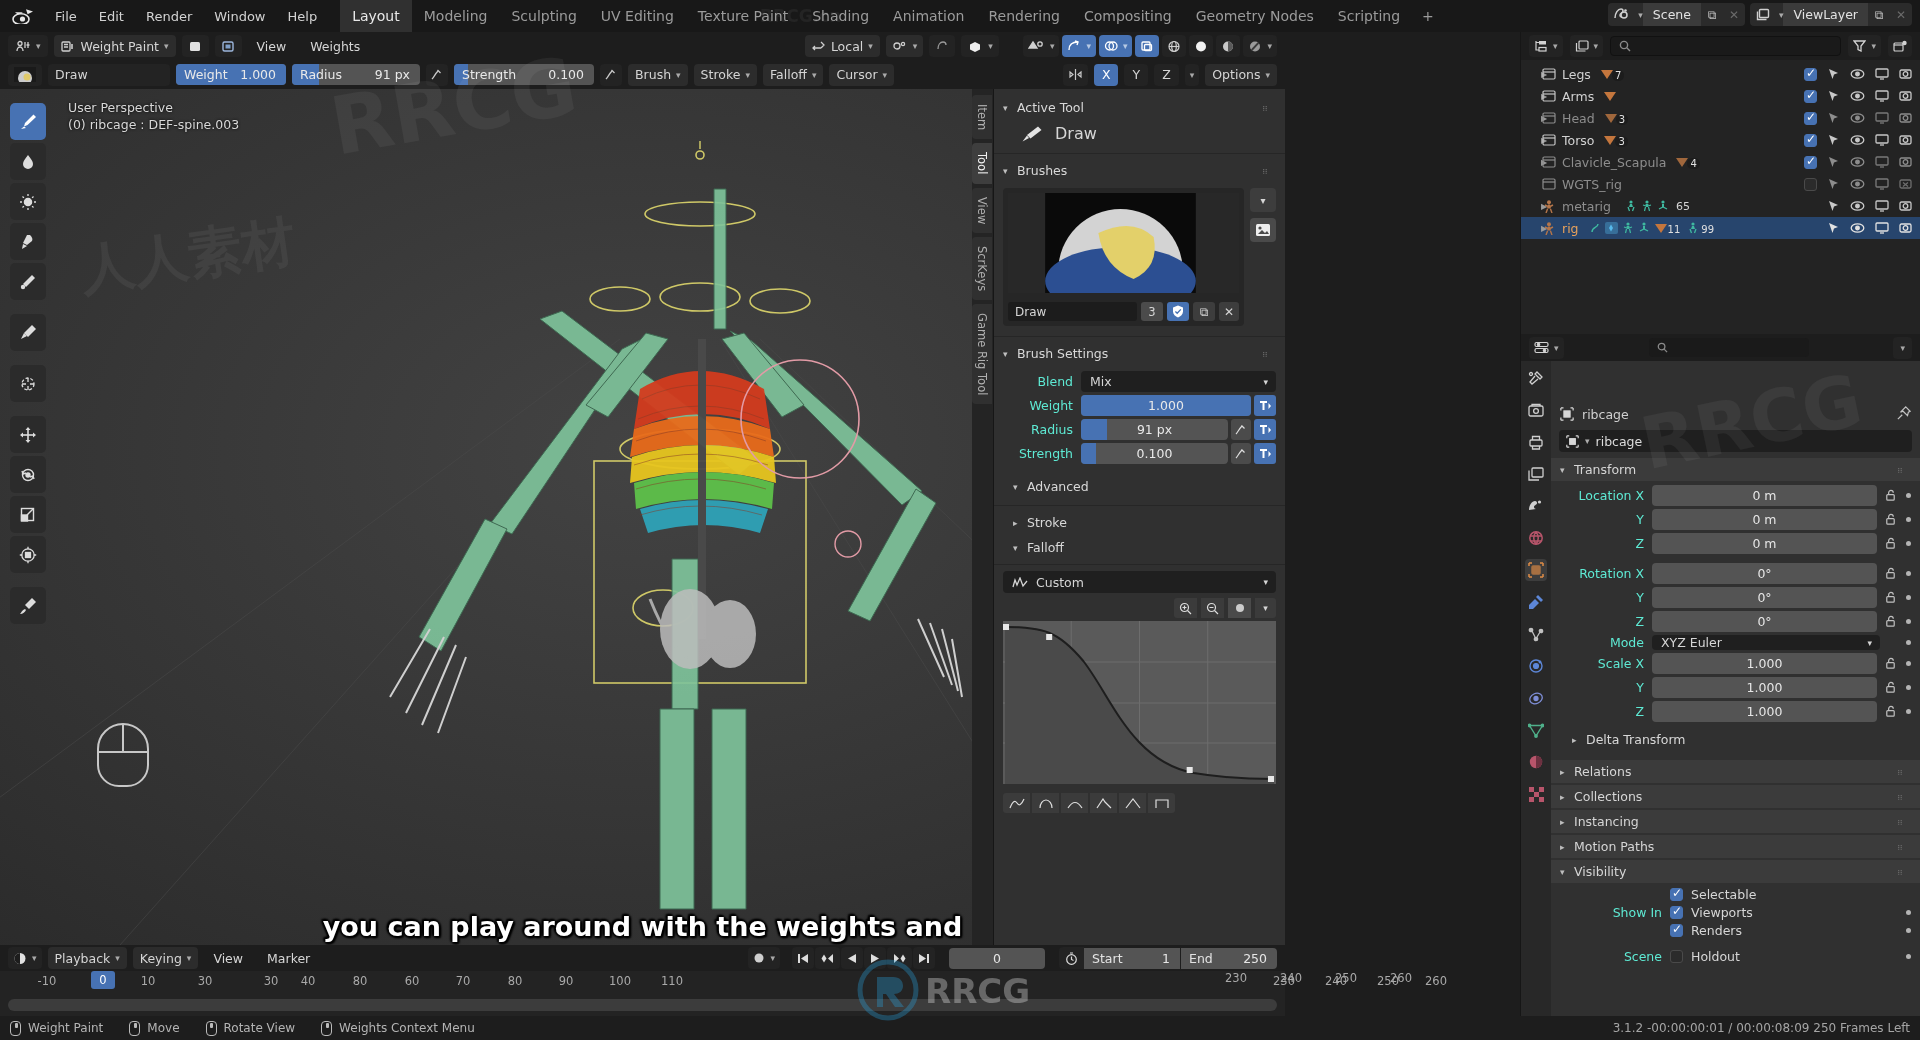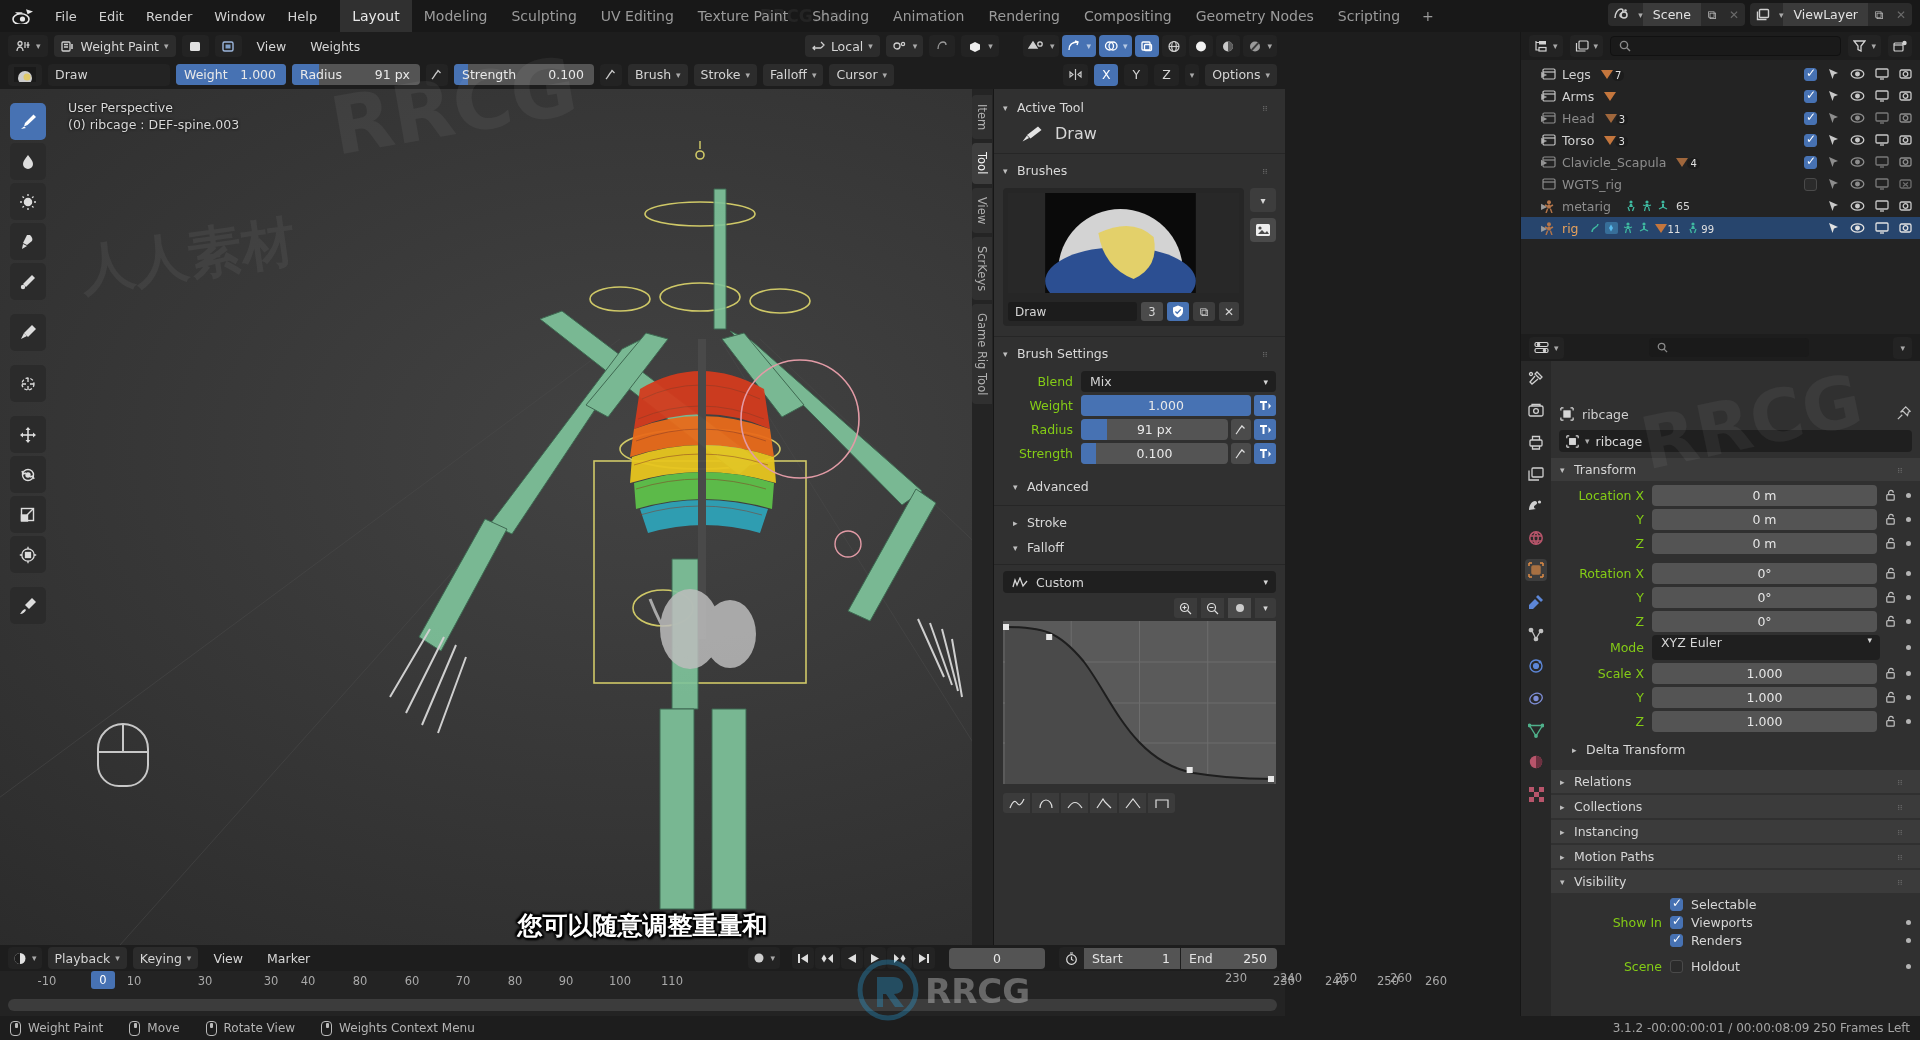--- a/index.html
+++ b/index.html
@@ -90,21 +90,21 @@
   #mousehint:before { content:""; position:absolute; left:23px; top:0; width:2px;
                height:26px; background:#d8d8d8; }
   #mousehint:after { content:""; position:absolute; left:0; top:26px; right:0;
                height:2px; background:#d8d8d8; }
 
   
   #npanel { position:absolute; right:0; top:0; width:292px; height:856px;
             background:#303030; border-left:1px solid #161616; }
   #npanel .body { padding:8px 9px 0 9px; }
   .prow { display:flex; align-items:center; margin-bottom:3px; font-size:12.5px; }
-  .prow .pl { width:78px; text-align:right; padding-right:8px; color:#84cc16; flex:none; }
+  .prow .pl { width:78px; text-align:right; padding-right:8px; color:#5eead4; flex:none; }
   
   #vtabs { position:absolute; right:292px; top:0; width:21px; height:856px;
            background:#242424; padding-top:6px; }
   #vtabs .vt { writing-mode:vertical-rl; font-size:11.5px; color:#b0b0b0;
                padding:9px 3px; background:#303030; margin-bottom:4px;
                border-radius:4px 0 0 4px; text-align:center; }
   #vtabs .vt.active { background:#3e3e3e; color:#efefef; }
 
   
   #timeline { position:absolute; left:0; top:945px; width:1285px; height:71px;
@@ -651,21 +651,20 @@
         <svg width="19" height="17" viewBox="0 0 19 17" fill="none" stroke="#cfcfcf" stroke-width="1.4">
           <rect x="1.5" y="2" width="16" height="13" rx="1"></rect>
             <path d="M1.5 6.5h16M1.5 10.5h16M6.5 2v13M12 2v13"></path>
           </svg>
         </div>
     </div>
 
     <div id="mousehint"></div>
 
     <div id="subs">
-      <div class="sub-cn">您可以随意调整重量和</div>
       <div class="sub-en">you can play around with the weights and</div>
 
     </div>
 
     <div id="vtabs">
       <div class="vt">Item</div>
       <div class="vt active">Tool</div>
       <div class="vt">View</div>
       <div class="vt">ScrKeys</div>
       <div class="vt">Game Rig Tool</div>
@@ -982,21 +981,21 @@
         </div>
         <div class="field" style="width:96px;border-radius:0 4px 4px 0;margin-left:1px">
           <span class="lbl">End</span>
           <span class="val">250</span>
         </div>
       </div>
     </div>
 
     <div id="tl-ruler">
       <div class="tk" style="left:47px">-10</div>
-      <div class="tk" style="left:134px">10</div>
+      <div class="tk" style="left:148px">10</div>
       <div class="tk" style="left:205px">30</div>
       <div class="tk" style="left:271px">30</div>
       <div class="tk" style="left:308px">40</div>
       <div class="tk" style="left:360px">80</div>
       <div class="tk" style="left:412px">60</div>
       <div class="tk" style="left:463px">70</div>
       <div class="tk" style="left:515px">80</div>
       <div class="tk" style="left:566px">90</div>
       <div class="tk" style="left:620px">100</div>
       <div class="tk" style="left:672px">110</div>
@@ -1596,21 +1595,21 @@
                 <svg width="13" height="13" viewBox="0 0 14 14" fill="none" stroke="#c0c0c0" stroke-width="1.3">
                   <rect x="3" y="6" width="8" height="6" rx="1"></rect>
                   <path d="M5 6V4a2.5 2.5 0 0 1 5 0"></path>
                 </svg>
                 <span style="width:5px;height:5px;border-radius:50%;background:#b4b4b4;display:inline-block"></span>
               </span>
           </div>
 
           <div class="prow">
             <span class="pl" style="width:92px">Mode</span>
-            <div style="flex:1;background:#1f1f1f;border-radius:4px;height:25px;display:flex;padding:0 9px;position:relative;font-size:12.5px">
+            <div style="flex:1;background:#1f1f1f;border-radius:4px;height:15px;display:flex;align-items:center;padding:0 9px;position:relative;font-size:12.5px">
               <span>XYZ Euler</span>
               <span style="position:absolute;right:8px;font-size:9px">▾</span>
             </div>
             <span class="lockdot" style="margin-left:26px">
                 <span style="width:5px;height:5px;border-radius:50%;background:#b4b4b4;display:inline-block"></span>
               </span>
           </div>
 
           <div class="prow">
             <span class="pl" style="width:92px">Scale X</span>

